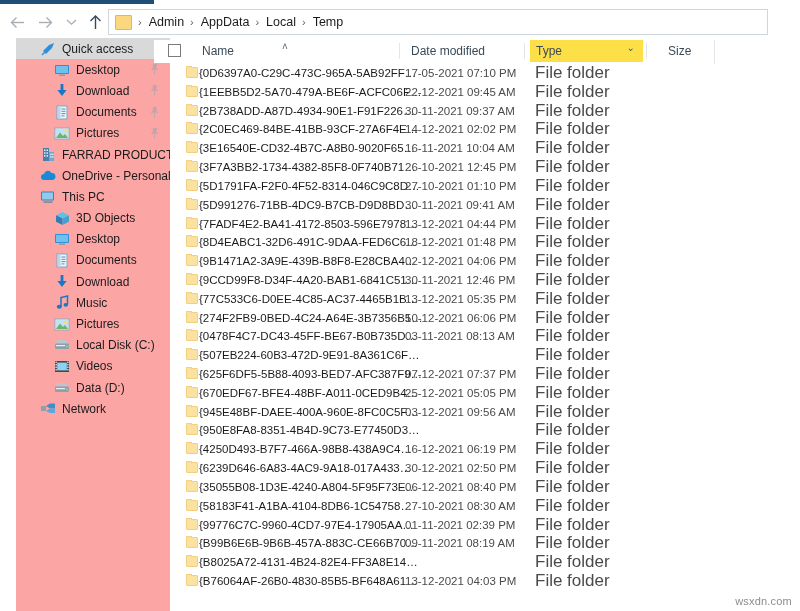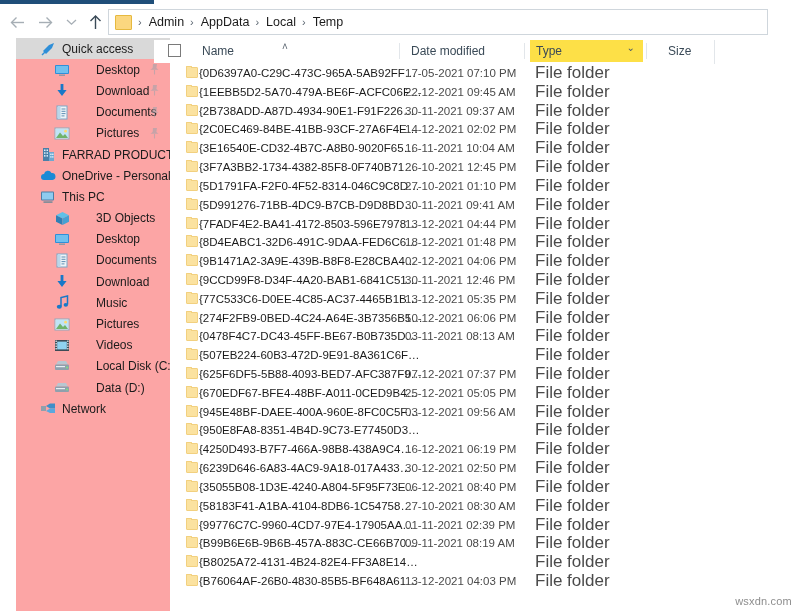--- a/index.html
+++ b/index.html
@@ -38,21 +38,21 @@
   .crumb-sep{color:#5a6570;font-size:11px;padding:0 4px 0 3px;}
 
   
   .sidebar{position:absolute;left:0;top:38px;width:154px;height:573px;background:#fca5a5;overflow:hidden;margin-left:16px;}
   .snode{position:relative;height:21.2px;display:flex;align-items:center;white-space:nowrap;}
   .snode .slabel{font-size:12px;color:#1b1b1b;}
   .snode.sel{background:#d9d9d9;}
   .sicon{width:16px;height:16px;margin-right:6px;flex:0 0 auto;display:flex;align-items:center;justify-content:center;}
   .sicon svg{display:block;}
   .lvl0{padding-left:24px;}
-  .lvl1{padding-left:38px;gap:20px;}
+  .lvl1{padding-left:38px;}
   .pin{position:absolute;right:10px;top:4px;width:11px;height:12px;opacity:.55;}
 
   
   .colhead{position:absolute;left:154px;top:40px;width:646px;height:22px;background:#ffffff;}
   .ch{position:absolute;top:0;height:22px;display:flex;align-items:center;font-size:12px;color:#3a4a57;}
   .ch-sel{background:#fde047;}
   .ch-divider{position:absolute;top:3px;width:1px;height:16px;background:#e2e6ea;}
   .selectall{position:absolute;left:14px;top:4px;width:13px;height:13px;border:1px solid #7a7a7a;background:#fff;box-sizing:border-box;}
   .sortcaret{position:absolute;left:128px;top:2px;font-size:10px;color:#5a6570;line-height:10px;}
   .ch-chevron{position:absolute;font-size:10px;color:#4a5a68;}
@@ -287,20 +287,31 @@
             <rect x="1" y="1" width="14" height="11" fill="#f2f6f9" stroke="#8fa9bd"></rect>
             <rect x="2" y="2" width="12" height="9" fill="#bfe3f5"></rect>
             <path d="M2 11 L6 5.5 L9 9 L11 7 L14 11 Z" fill="#6fb36a"></path>
             <circle cx="11.6" cy="4.2" r="1.4" fill="#ffd96b"></circle>
           </svg>
         </span>
         <span class="slabel">Pictures</span>
       </div>
       <div class="snode lvl1">
         <span class="sicon">
+          <svg width="16" height="12" viewBox="0 0 16 12">
+            <path d="M2 4.5 L4 1 h8 l2 3.5 Z" fill="#b9c6d0"></path>
+            <rect x="1" y="4.5" width="14" height="5.5" rx="1" fill="#8fa0ad"></rect>
+            <rect x="2" y="6" width="9" height="1.2" fill="#e8eef2"></rect>
+            <circle cx="13" cy="7.4" r="1" fill="#7fe07f"></circle>
+          </svg>
+        </span>
+        <span class="slabel">Local Disk (C:)</span>
+      </div>
+      <div class="snode lvl1">
+        <span class="sicon">
           <svg width="16" height="13" viewBox="0 0 16 13">
             <rect x="1" y="1" width="14" height="11" fill="#3d4b56"></rect>
             <rect x="3.2" y="2.6" width="9.6" height="7.8" fill="#8fd2f0"></rect>
             <g fill="#f3f6f8">
               <rect x="1.5" y="1.6" width="1.3" height="1.3"></rect>
               <rect x="1.5" y="4.1" width="1.3" height="1.3"></rect>
               <rect x="1.5" y="6.6" width="1.3" height="1.3"></rect>
               <rect x="1.5" y="9.1" width="1.3" height="1.3"></rect>
               <rect x="13.2" y="1.6" width="1.3" height="1.3"></rect>
               <rect x="13.2" y="4.1" width="1.3" height="1.3"></rect>
@@ -313,31 +324,20 @@
       </div>
       <div class="snode lvl1">
         <span class="sicon">
           <svg width="16" height="12" viewBox="0 0 16 12">
             <path d="M2 4.5 L4 1 h8 l2 3.5 Z" fill="#b9c6d0"></path>
             <rect x="1" y="4.5" width="14" height="5.5" rx="1" fill="#8fa0ad"></rect>
             <rect x="2" y="6" width="9" height="1.2" fill="#e8eef2"></rect>
             <circle cx="13" cy="7.4" r="1" fill="#7fe07f"></circle>
           </svg>
         </span>
-        <span class="slabel">Local Disk (C:)</span>
-      </div>
-      <div class="snode lvl1">
-        <span class="sicon">
-          <svg width="16" height="12" viewBox="0 0 16 12">
-            <path d="M2 4.5 L4 1 h8 l2 3.5 Z" fill="#b9c6d0"></path>
-            <rect x="1" y="4.5" width="14" height="5.5" rx="1" fill="#8fa0ad"></rect>
-            <rect x="2" y="6" width="9" height="1.2" fill="#e8eef2"></rect>
-            <circle cx="13" cy="7.4" r="1" fill="#7fe07f"></circle>
-          </svg>
-        </span>
         <span class="slabel">Data (D:)</span>
       </div>
       <div class="snode lvl0">
         <span class="sicon">
           <svg width="16" height="13" viewBox="0 0 16 13">
             <path d="M1 9 L6 9 L6 4 L1 4 Z" fill="#8fa0ad"></path>
             <path d="M6 4 L10 1.5 L15 1.5 L15 6.5 L10 6.5 Z" fill="#3f8ec8"></path>
             <path d="M6 9 L10 6.5 L15 6.5 L15 11 L10 11 Z" fill="#5aa8de"></path>
           </svg>
         </span>

